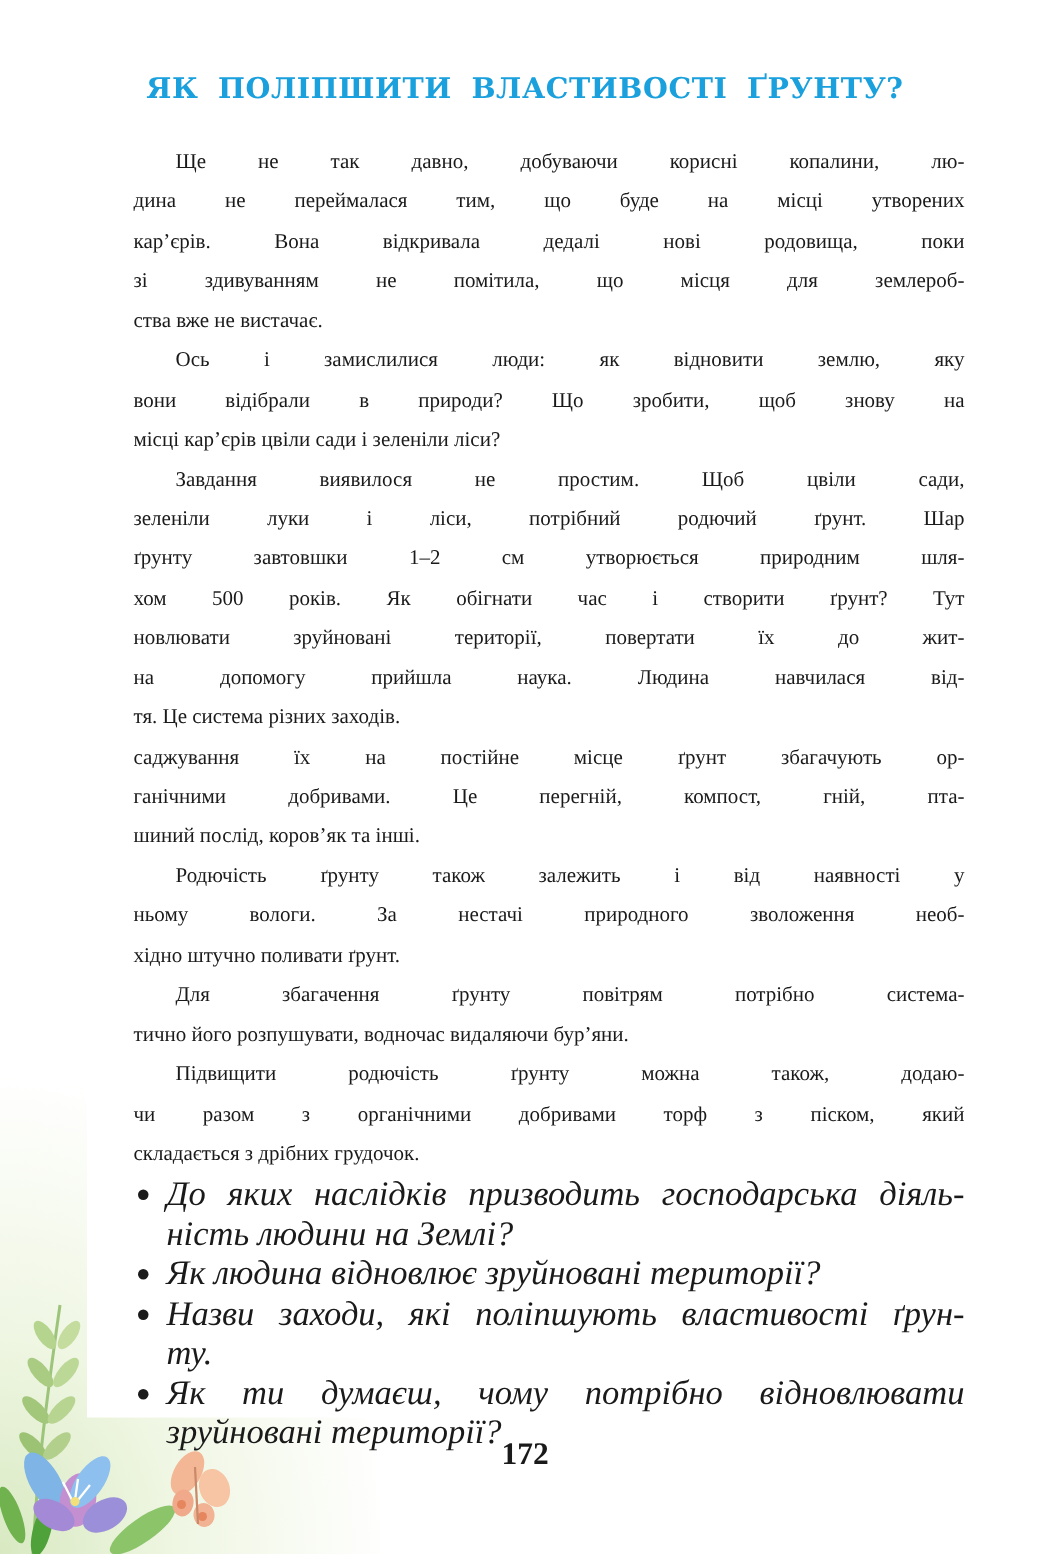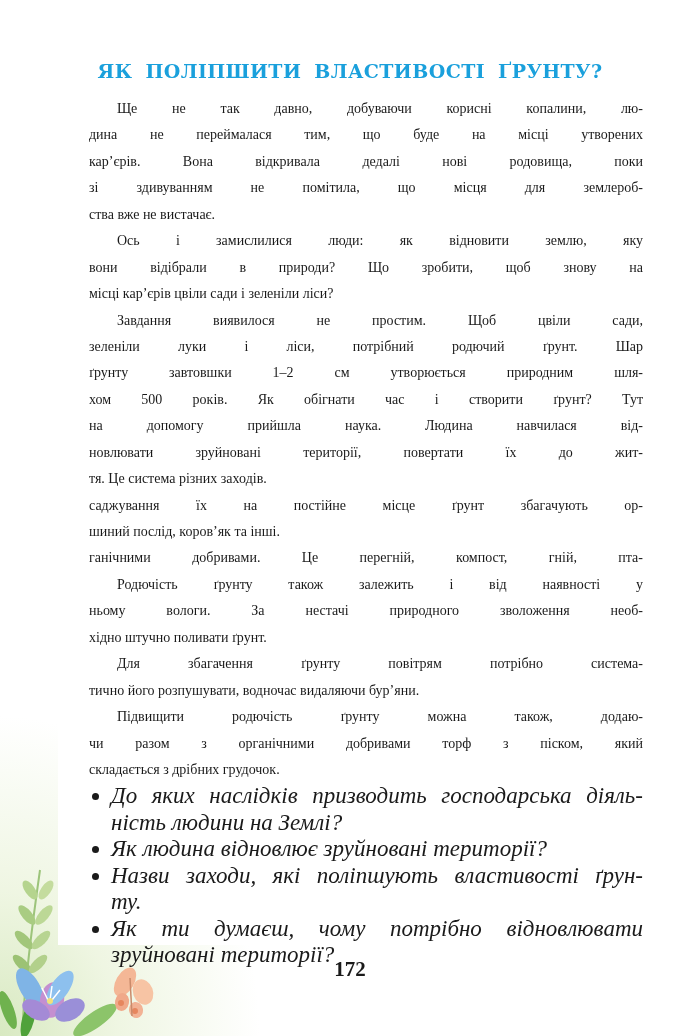--- a/index.html
+++ b/index.html
@@ -12,21 +12,21 @@
   .page-bg {
     position: absolute; left: 0; top: 0; width: 700px; height: 1036px;
     background:
       radial-gradient(ellipse 260px 320px at 0px 1036px, rgba(214,232,190,0.95) 0%, rgba(232,242,214,0.7) 45%, rgba(255,255,255,0) 100%),
       #ffffff;
   }
   .white-block {
     position: absolute; left: 58px; top: 40px; width: 620px; height: 905px; background: #ffffff;
   }
   .heading {
-    position: absolute; top: 60px; left: 0; width: 700px; text-align: center;
+    position: absolute; top: 48px; left: 0; width: 700px; text-align: center;
     font-family: "DejaVu Serif", "Liberation Serif", serif;
     font-weight: bold; font-size: 19px; letter-spacing: 0.4px;
     color: #1aa0dc;
     word-spacing: 6px;
   }
   .content { position: absolute; left: 89px; top: 96px; width: 554px; }
   .line {
     display: block; height: 26.45px; line-height: 26.45px;
     font-size: 14px; white-space: nowrap;
     text-align: justify; text-align-last: justify;
@@ -109,29 +109,29 @@
     <span class="line indent">Ось і замислилися люди: як відновити землю, яку</span>
     <span class="line">вони відібрали в природи? Що зробити, щоб знову на</span>
     <span class="line last">місці кар’єрів цвіли сади і зеленіли ліси?</span>
   </div>
 
   <div>
     <span class="line indent">Завдання виявилося не простим. Щоб цвіли сади,</span>
     <span class="line">зеленіли луки і ліси, потрібний родючий ґрунт. Шар</span>
     <span class="line">ґрунту завтовшки 1–2 см утворюється природним шля-</span>
     <span class="line">хом 500 років. Як обігнати час і створити ґрунт? Тут</span>
+    <span class="line">новлювати зруйновані території, повертати їх до жит-</span>
     <span class="line">на допомогу прийшла наука. Людина навчилася від-</span>
-    <span class="line">новлювати зруйновані території, повертати їх до жит-</span>
     <span class="line last">тя. Це система різних заходів.</span>
   </div>
 
   <div>
     <span class="line">саджування їх на постійне місце ґрунт збагачують ор-</span>
+    <span class="line">ганічними добривами. Це перегній, компост, гній, пта-</span>
     <span class="line last">шиний послід, коров’як та інші.</span>
-    <span class="line">ганічними добривами. Це перегній, компост, гній, пта-</span>
   </div>
 
   <div>
     <span class="line indent">Родючість ґрунту також залежить і від наявності у</span>
     <span class="line">ньому вологи. За нестачі природного зволоження необ-</span>
     <span class="line last">хідно штучно поливати ґрунт.</span>
   </div>
 
   <div>
     <span class="line indent">Для збагачення ґрунту повітрям потрібно система-</span>

